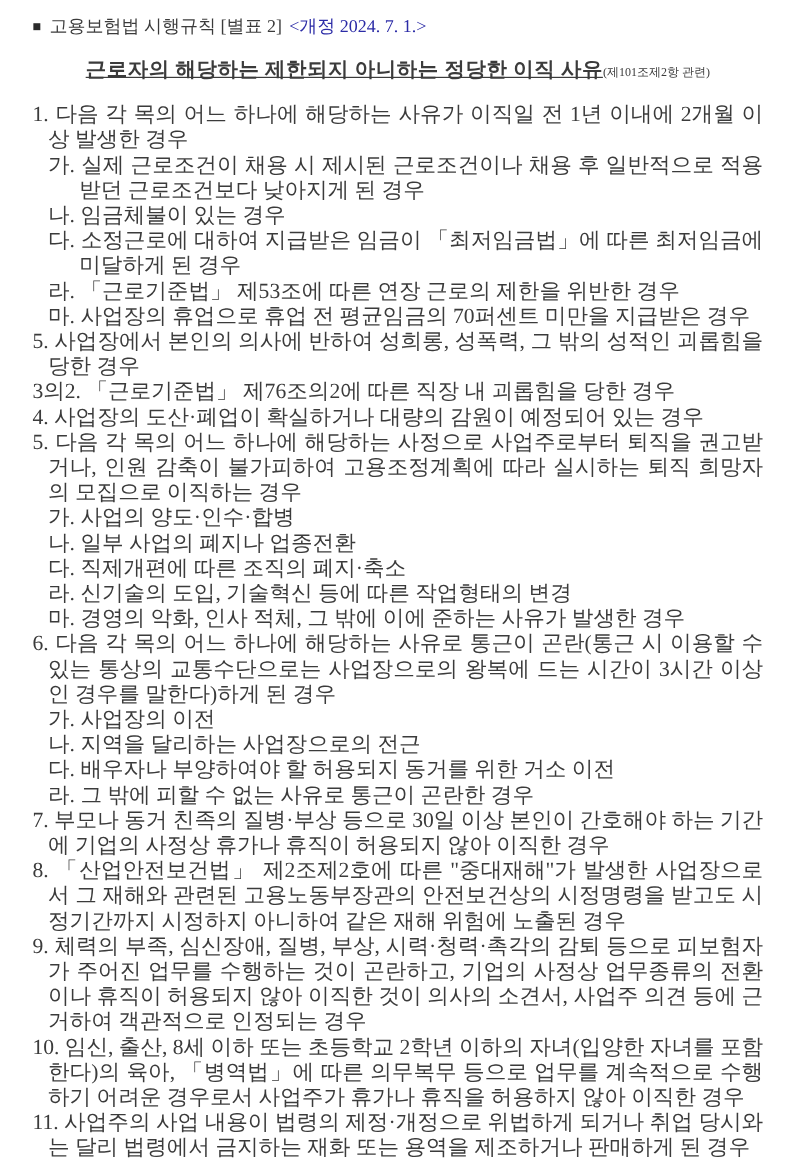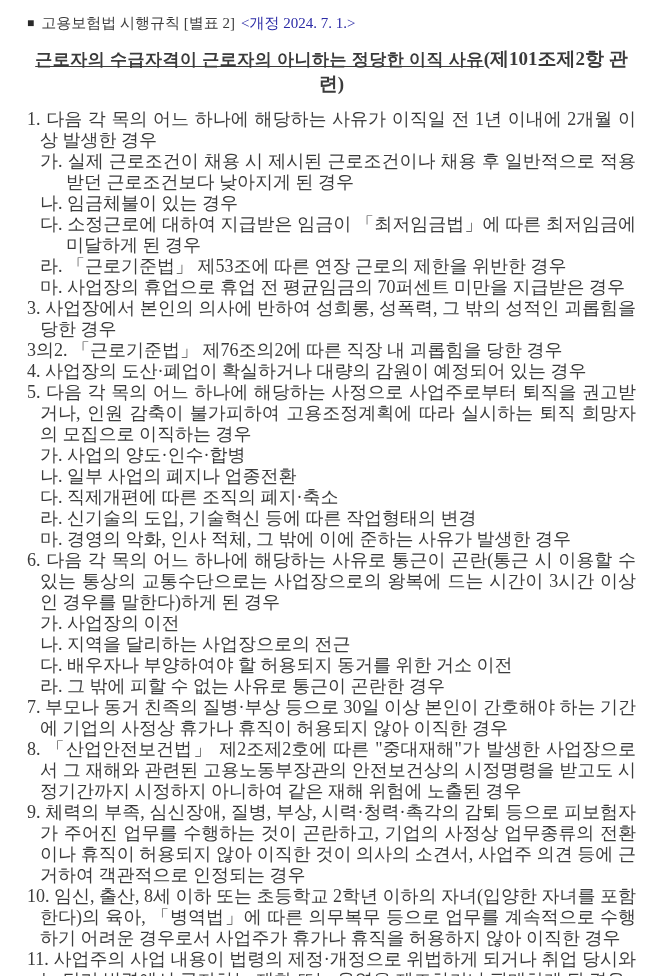--- a/index.html
+++ b/index.html
@@ -41,22 +41,22 @@
     line-height: 24px;
     margin-bottom: 12px;
   }
   .title-main {
     font-weight: bold;
     font-size: 17px;
     text-decoration: underline;
     letter-spacing: 0.5px;
   }
   .title-suffix {
-    font-size: 19px;
-    font-weight: bold;
+    font-size: 10px;
+    font-weight: normal;
   }
   .items {
     font-size: 18px;
     line-height: 21px;
   }
   .item {
     text-align: justify;
     word-break: normal;
   }
   .level-1 {
@@ -71,31 +71,31 @@
 </head>
 <body>
 
 <div class="page">
 
   <div class="doc-header">
     <span class="bullet">■</span><span>고용보험법 시행규칙 [별표 2]</span><span class="revision">&lt;개정 2024. 7. 1.&gt;</span>
   </div>
 
   <div class="doc-title">
-    <span class="title-main">근로자의 수급자격이 근로자의 아니하는 정당한 이직 사유</span><span class="title-suffix">(제101조제2항 관련)</span>
+    <span class="title-main">근로자의 해당하는 제한되지 아니하는 정당한 이직 사유</span><span class="title-suffix">(제101조제2항 관련)</span>
   </div>
 
   <div class="items">
       <div class="item level-1">1. 다음 각 목의 어느 하나에 해당하는 사유가 이직일 전 1년 이내에 2개월 이상 발생한 경우</div>
       <div class="item level-2">가. 실제 근로조건이 채용 시 제시된 근로조건이나 채용 후 일반적으로 적용받던 근로조건보다 낮아지게 된 경우</div>
       <div class="item level-2">나. 임금체불이 있는 경우</div>
       <div class="item level-2">다. 소정근로에 대하여 지급받은 임금이 「최저임금법」에 따른 최저임금에 미달하게 된 경우</div>
       <div class="item level-2">라. 「근로기준법」 제53조에 따른 연장 근로의 제한을 위반한 경우</div>
       <div class="item level-2">마. 사업장의 휴업으로 휴업 전 평균임금의 70퍼센트 미만을 지급받은 경우</div>
-      <div class="item level-1">3. 사업장에서 본인의 의사에 반하여 성희롱, 성폭력, 그 밖의 성적인 괴롭힘을 당한 경우</div>
+      <div class="item level-1">5. 사업장에서 본인의 의사에 반하여 성희롱, 성폭력, 그 밖의 성적인 괴롭힘을 당한 경우</div>
       <div class="item level-1">3의2. 「근로기준법」 제76조의2에 따른 직장 내 괴롭힘을 당한 경우</div>
       <div class="item level-1">4. 사업장의 도산·폐업이 확실하거나 대량의 감원이 예정되어 있는 경우</div>
       <div class="item level-1">5. 다음 각 목의 어느 하나에 해당하는 사정으로 사업주로부터 퇴직을 권고받거나, 인원 감축이 불가피하여 고용조정계획에 따라 실시하는 퇴직 희망자의 모집으로 이직하는 경우</div>
       <div class="item level-2">가. 사업의 양도·인수·합병</div>
       <div class="item level-2">나. 일부 사업의 폐지나 업종전환</div>
       <div class="item level-2">다. 직제개편에 따른 조직의 폐지·축소</div>
       <div class="item level-2">라. 신기술의 도입, 기술혁신 등에 따른 작업형태의 변경</div>
       <div class="item level-2">마. 경영의 악화, 인사 적체, 그 밖에 이에 준하는 사유가 발생한 경우</div>
       <div class="item level-1">6. 다음 각 목의 어느 하나에 해당하는 사유로 통근이 곤란(통근 시 이용할 수 있는 통상의 교통수단으로는 사업장으로의 왕복에 드는 시간이 3시간 이상인 경우를 말한다)하게 된 경우</div>
       <div class="item level-2">가. 사업장의 이전</div>

